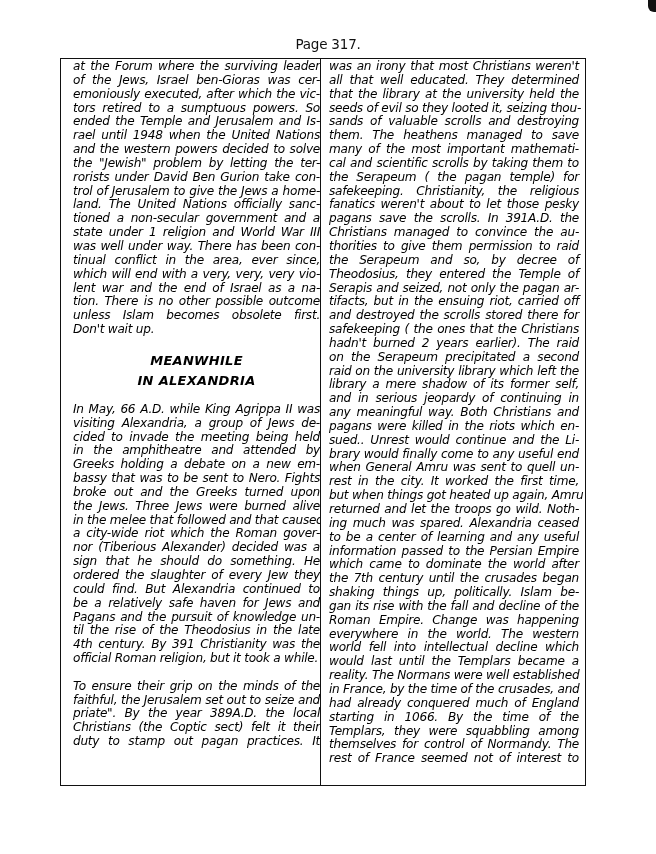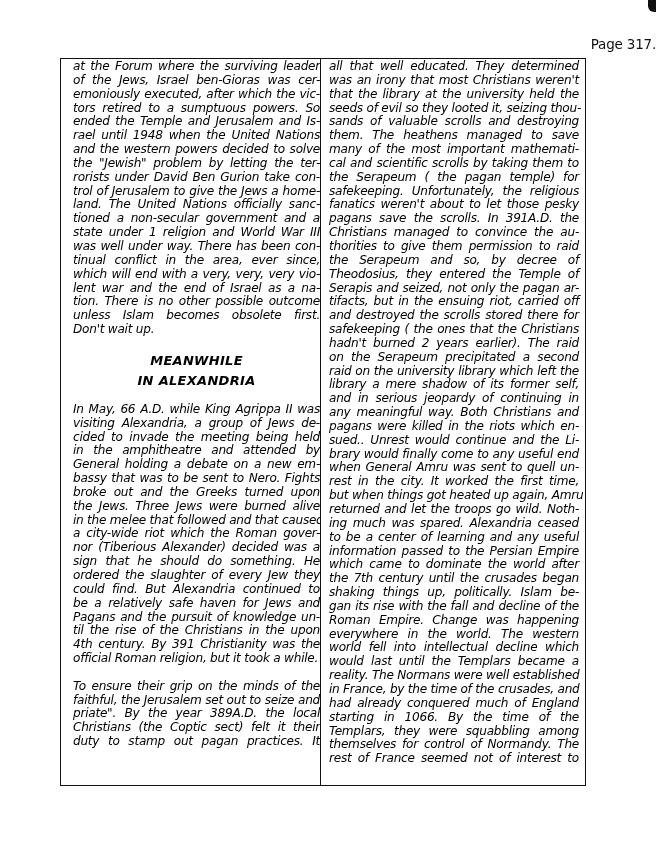--- a/index.html
+++ b/index.html
@@ -5,21 +5,21 @@
   html, body { margin: 0; padding: 0; }
   body {
     width: 656px; height: 854px; background: #ffffff; position: relative;
     overflow: hidden; font-family: "DejaVu Sans", sans-serif; color: #000;
   }
   .corner-mark {
     position: absolute; top: 0; right: 0; width: 8px; height: 12px;
     background: #111; border-bottom-left-radius: 6px;
   }
   .page-number {
-    position: absolute; top: 36px; left: 0; width: 656px; text-align: right;
+    position: absolute; top: 36px; left: 0; width: 656px; text-align: center;
     font-family: "DejaVu Sans", sans-serif; font-size: 13.5px; letter-spacing: -0.2px;
     color: #111;
   }
   .frame {
     position: absolute; left: 60px; top: 58px; width: 526px; height: 728px;
     border: 1.5px solid #111; box-sizing: border-box; display: flex;
   }
   .col {
     box-sizing: border-box; height: 100%; overflow: hidden;
     font-style: italic; font-size: 12.1px; line-height: 13.85px;
@@ -74,60 +74,60 @@
       <span class="heading">MEANWHILE</span>
       <span class="heading">IN ALEXANDRIA</span>
     </div>
     <span class="heading-gap-bottom"></span>
 
     <div>
       <span class="line">In May, 66 A.D. while King Agrippa II was</span>
       <span class="line">visiting Alexandria, a  group of Jews de-</span>
       <span class="line">cided to invade the meeting being held</span>
       <span class="line">in the amphitheatre and attended by</span>
-      <span class="line">General holding a debate on a new em-</span>
+      <span class="line">Greeks holding a debate on a new em-</span>
       <span class="line">bassy that was to be sent to Nero.  Fights</span>
       <span class="line">broke out and the Greeks turned upon</span>
       <span class="line">the Jews.  Three Jews were burned alive</span>
       <span class="line">in the melee that followed and that caused</span>
       <span class="line">a city-wide riot which the Roman gover-</span>
       <span class="line">nor (Tiberious Alexander)  decided was a</span>
       <span class="line">sign that he  should do something. He</span>
       <span class="line">ordered the slaughter of every Jew they</span>
       <span class="line">could find.  But Alexandria continued to</span>
       <span class="line">be a relatively safe haven for Jews and</span>
       <span class="line">Pagans and the pursuit of knowledge un-</span>
-      <span class="line">til the rise of the Christians in the upon</span>
+      <span class="line">til the rise of the Theodosius in the late</span>
       <span class="line">4th century.  By 391 Christianity was the</span>
       <span class="line last">official Roman religion, but it took a while.</span>
     </div>
 
     <span class="gap"></span>
 
     <div>
       <span class="line">To ensure their grip on the minds of the</span>
       <span class="line">faithful, the Jerusalem set out to seize and</span>
       <span class="line">priate". By the year 389A.D. the local</span>
       <span class="line">Christians (the Coptic sect)  felt it their</span>
       <span class="line">duty to stamp out pagan practices.   It</span>
     </div>
   </div>
 
   <div class="col col-right">
     <div>
+      <span class="line">was an irony that most Christians weren't</span>
       <span class="line">all that well educated.  They determined</span>
-      <span class="line">was an irony that most Christians weren't</span>
       <span class="line">that the library at the university held the</span>
       <span class="line">seeds of evil so they looted it, seizing thou-</span>
       <span class="line">sands of valuable scrolls and destroying</span>
       <span class="line">them.  The heathens managed to save</span>
       <span class="line">many of the most important mathemati-</span>
       <span class="line">cal and scientific scrolls  by taking them to</span>
       <span class="line">the Serapeum ( the pagan temple) for</span>
-      <span class="line">safekeeping.  Unfortunately, the religious</span>
+      <span class="line">safekeeping.  Christianity, the religious</span>
       <span class="line">fanatics weren't about to let those pesky</span>
       <span class="line">pagans  save the scrolls.  In 391A.D. the</span>
       <span class="line">Christians managed to convince the au-</span>
       <span class="line">thorities to give them permission to raid</span>
       <span class="line">the Serapeum and so, by decree of</span>
       <span class="line">Theodosius, they entered the Temple of</span>
       <span class="line">Serapis and seized, not only the pagan ar-</span>
       <span class="line">tifacts, but in the ensuing riot, carried off</span>
       <span class="line">and destroyed the scrolls stored there for</span>
       <span class="line">safekeeping ( the ones that the Christians</span>

